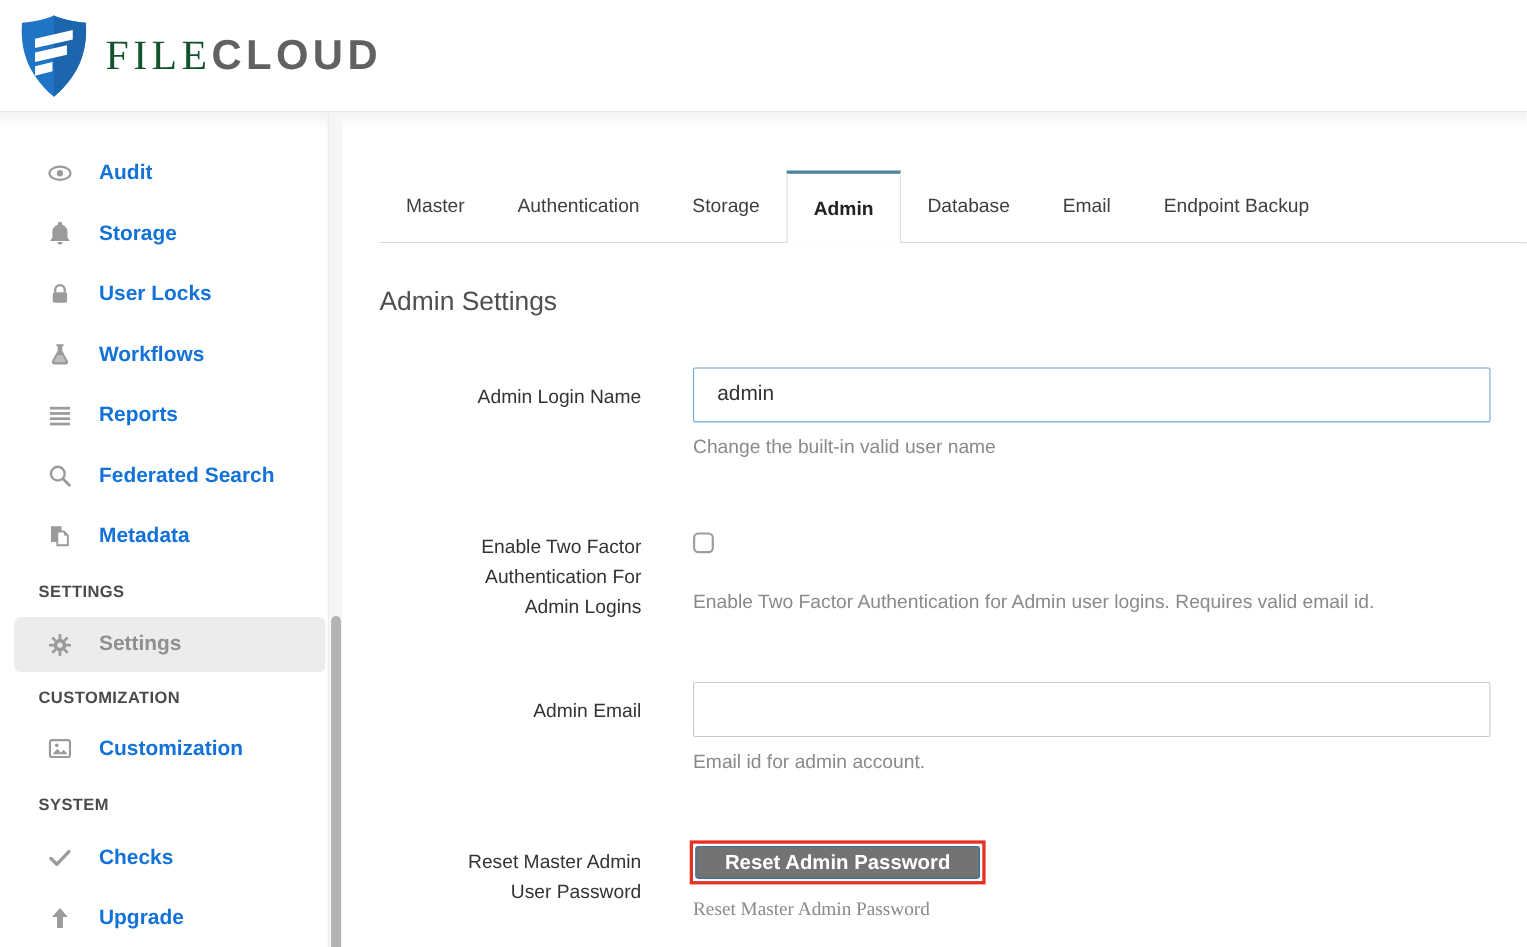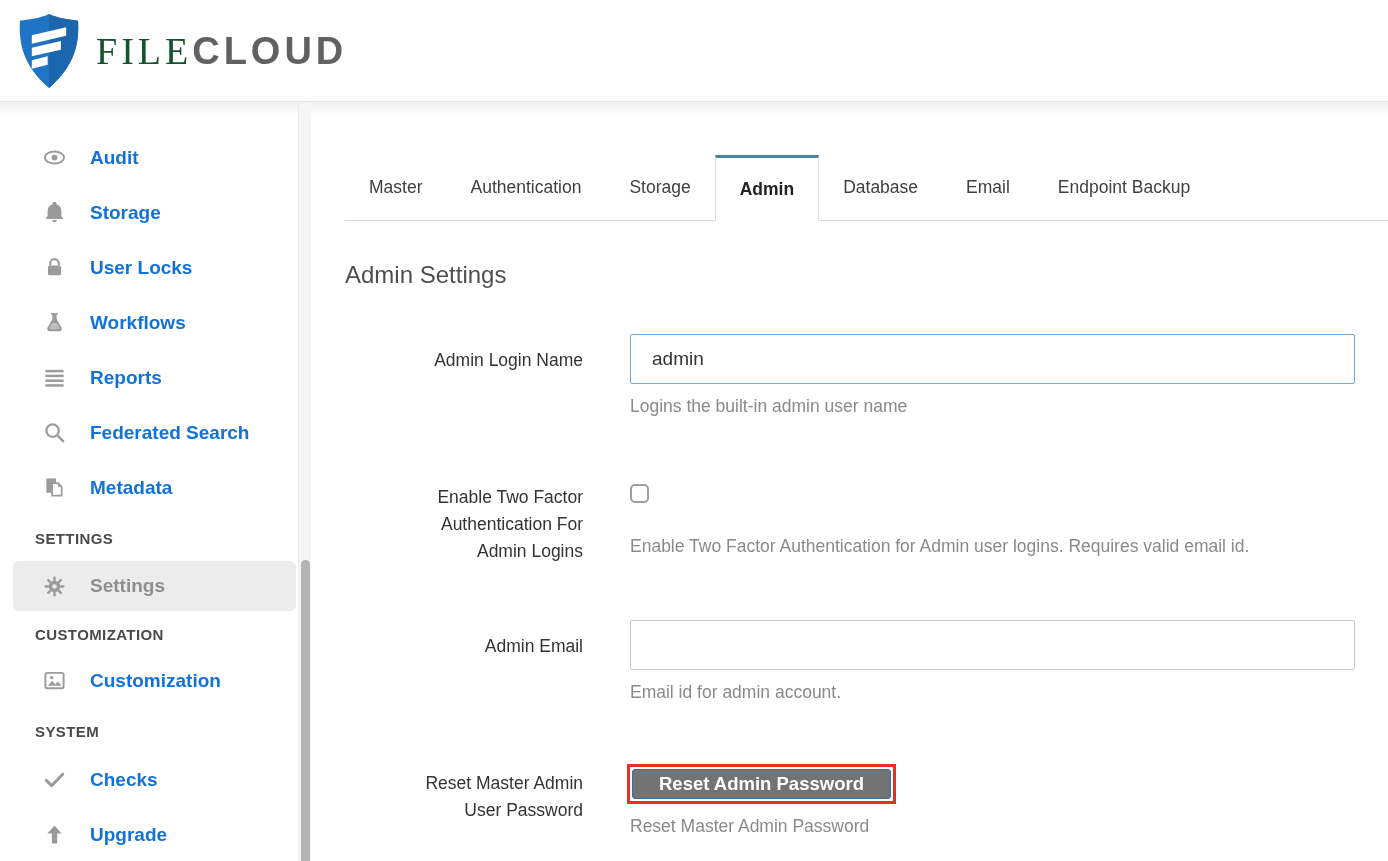--- a/index.html
+++ b/index.html
@@ -62,21 +62,21 @@
   .text-input.focused { border: 1px solid #6cabdf; }
   .help-text { margin-top: 9px; font-size: 17.5px; color: #8a8a8a; line-height: 1.55; }
   .checkbox { display: inline-block; width: 19px; height: 19px; border: 2px solid #9e9e9e;
     border-radius: 5px; background: #fff; margin-top: 10px; cursor: pointer; }
   .checkbox-help { margin-top: 26px; }
   .btn-highlight { display: inline-block; outline: 3px solid #e53022; outline-offset: 2px;
     margin-top: 9px; margin-left: 2px; }
   .btn-primary { background: #737373; color: #fff; font-weight: 700; font-size: 18.5px;
     border: 1px solid #33709e; border-radius: 3px; padding: 3px 26px; cursor: pointer;
     font-family: "Liberation Sans", "DejaVu Sans", sans-serif; }
-  .btn-help { margin-top: 14px; }
+  .btn-help { margin-top: 14px; font-family: Liberation Serif, serif; }
   .tf-label, .reset-label { padding-top: 10px; }
 </style>
 </head>
 <body>
 
 <div class="header">
   <svg class="logo-shield" viewBox="0 0 100 112">
     <path d="M50 0 C38 6 18 9 6 10 C4 42 10 78 50 112 C90 78 96 42 94 10 C82 9 62 6 50 0 Z" fill="#2074c5"></path>
     <path d="M50 0 C62 6 82 9 94 10 C96 42 90 78 50 112 Z" fill="#1b66ad"></path>
     <path d="M24 32 L76 20 L76 33 L24 45 Z" fill="#ffffff"></path>
@@ -238,21 +238,21 @@
     </div>
 
     <div class="page-title">Admin Settings</div>
 
     <div class="form">
 
       <div class="form-row">
         <div class="label-col">Admin Login Name</div>
         <div class="control-col">
           <input class="text-input focused" type="text" value="admin" style="">
-          <div class="help-text">Logins the built-in admin user name</div>
+          <div class="help-text">Change the built-in valid user name</div>
         </div>
       </div>
 
       <div class="form-row">
         <div class="label-col tf-label">Enable Two Factor Authentication For Admin Logins</div>
         <div class="control-col">
           <span class="checkbox"></span>
           <div class="help-text checkbox-help">Enable Two Factor Authentication for Admin user logins. Requires valid email id.</div>
         </div>
       </div>

